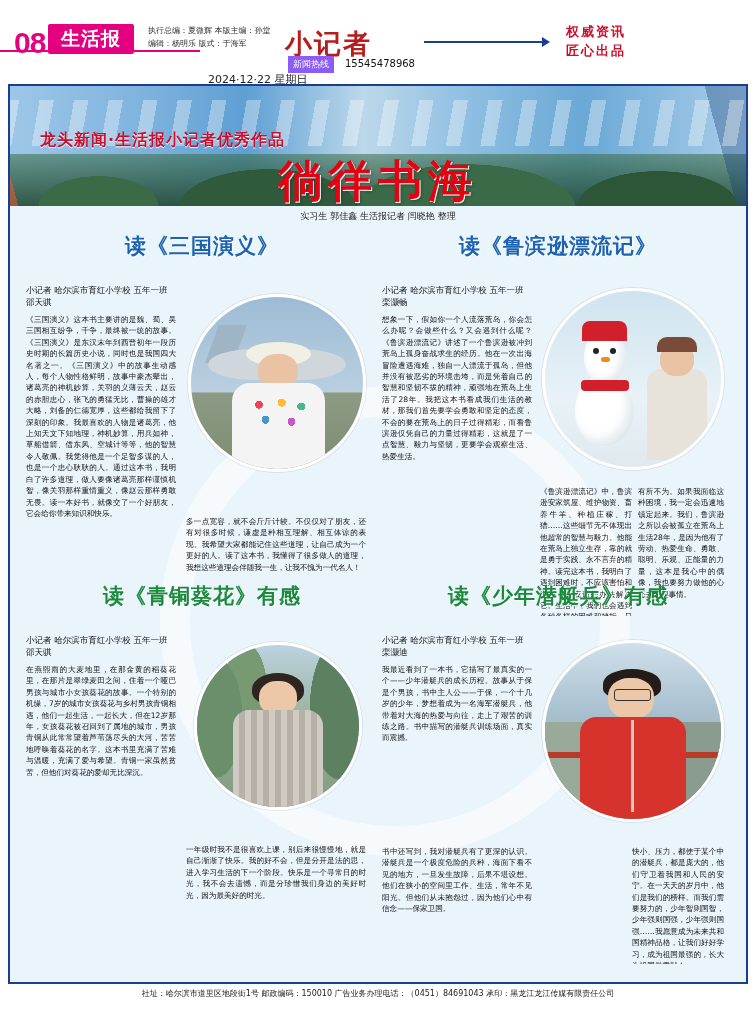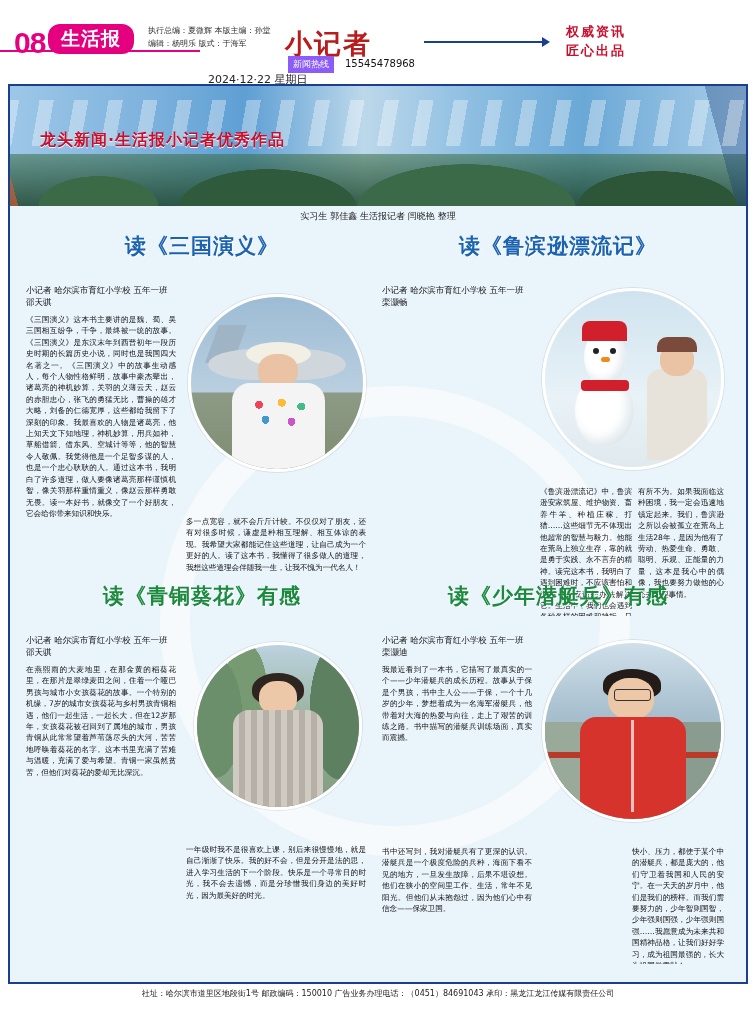--- a/index.html
+++ b/index.html
@@ -22,21 +22,21 @@
   .page-num {
     position:absolute; left:14px; top:26px;
     font-size:30px; font-weight:bold; color:#e4007f;
     font-family:"Liberation Sans", sans-serif;
     letter-spacing:-1px;
   }
   .paper-logo {
     position:absolute; left:48px; top:24px;
     width:86px; height:30px;
     background:#e4007f;
-    border-radius:12px;
+    border-radius:2px;
     color:#fff; font-size:19px; font-weight:bold;
     font-family:"DejaVu Sans", sans-serif;
     display:flex; align-items:center; justify-content:center;
     letter-spacing:1px;
   }
   .credits {
     position:absolute; left:148px; top:24px;
     font-size:8px; line-height:13px; color:#333;
     font-family:"DejaVu Sans", sans-serif;
   }
@@ -270,20 +270,21 @@
   </div>
 
   <div class="frame">
     <div class="banner">
       <div class="banner-stripe"></div>
       <div class="banner-hills"></div>
     </div>
     <div class="watermark"></div>
 
     <div class="headline-red">龙头新闻·生活报小记者优秀作品</div>
+    <div class="main-title">徜徉书海</div>
     <div class="byline">实习生 郭佳鑫 生活报记者 闫晓艳 整理</div>
 
     <div class="articles">
 
       <div class="art" style="left:16px; top:0;">
         <div class="art-title t1">读《三国演义》</div>
         <div style="position:relative;height:330px;margin-top:24px;">
           <div class="art-meta" style="position:absolute;left:0;top:0;width:150px;">小记者 哈尔滨市育红小学校 五年一班 邵天骐</div>
           <div class="col-text" style="position:absolute;left:0;top:30px;width:150px;height:300px;overflow:hidden;">《三国演义》这本书主要讲的是魏、蜀、吴三国相互纷争，千争，最终被一统的故事。《三国演义》是东汉末年到西晋初年一段历史时期的长篇历史小说，同时也是我国四大名著之一。《三国演义》中的故事生动感人，每个人物性格鲜明，故事中豪杰辈出，诸葛亮的神机妙算，关羽的义薄云天，赵云的赤胆忠心，张飞的勇猛无比，曹操的雄才大略，刘备的仁德宽厚，这些都给我留下了深刻的印象。我最喜欢的人物是诸葛亮，他上知天文下知地理，神机妙算，用兵如神，草船借箭、借东风、空城计等等，他的智慧令人敬佩。我觉得他是一个足智多谋的人，也是一个忠心耿耿的人。通过这本书，我明白了许多道理，做人要像诸葛亮那样谨慎机智，像关羽那样重情重义，像赵云那样勇敢无畏。读一本好书，就像交了一个好朋友，它会给你带来知识和快乐。</div>
           <div class="col-text" style="position:absolute;left:160px;top:232px;width:180px;height:100px;overflow:hidden;">多一点宽容，就不会斤斤计较。不仅仅对了朋友，还有对很多时候，谦虚是种相互理解、相互体谅的表现。我希望大家都能记住这些道理，让自己成为一个更好的人。读了这本书，我懂得了很多做人的道理，我想这些道理会伴随我一生，让我不愧为一代名人！</div>
@@ -298,20 +299,21 @@
                 <div class="dots"></div>
             </div>
           </div>
         </div>
       </div>
 
       <div class="art" style="left:372px; top:0;">
         <div class="art-title t2">读《鲁滨逊漂流记》</div>
         <div style="position:relative;height:330px;margin-top:24px;">
           <div class="art-meta" style="position:absolute;left:0;top:0;width:150px;">小记者 哈尔滨市育红小学校 五年一班 栾灏畅</div>
+          <div class="col-text" style="position:absolute;left:0;top:30px;width:150px;height:300px;overflow:hidden;">想象一下，假如你一个人流落荒岛，你会怎么办呢？会做些什么？又会遇到什么呢？《鲁滨逊漂流记》讲述了一个鲁滨逊被冲到荒岛上孤身奋战求生的经历。他在一次出海冒险遭遇海难，独自一人漂流于孤岛，但他并没有被恶劣的环境击垮，而是凭着自己的智慧和坚韧不拔的精神，顽强地在荒岛上生活了28年。我把这本书看成我们生活的教材，那我们首先要学会勇敢和坚定的态度，不会的要在荒岛上的日子过得精彩，而看鲁滨逊仅凭自己的力量过得精彩，这就是了一点智慧、毅力与坚韧，更要学会观察生活、热爱生活。</div>
           <div class="col-text" style="position:absolute;left:158px;top:202px;width:92px;height:130px;overflow:hidden;">《鲁滨逊漂流记》中，鲁滨逊安家筑屋、维护物资、畜养牛羊、种植庄稼、打猎……这些细节无不体现出他超常的智慧与毅力。他能在荒岛上独立生存，靠的就是勇于实践、永不言弃的精神。读完这本书，我明白了遇到困难时，不应该害怕和退缩，而应该想办法解决它。生活中，我们也会遇到各种各样的困难和挫折，只要我们像鲁滨逊一样勇敢面对，就一定能战胜它们。我要向鲁滨逊学习，做一个勇敢、坚强、乐观的人。</div>
           <div class="col-text" style="position:absolute;left:256px;top:202px;width:86px;height:130px;overflow:hidden;">有所不为。如果我面临这种困境，我一定会迅速地镇定起来。我们，鲁滨逊之所以会被孤立在荒岛上生活28年，是因为他有了劳动、热爱生命、勇敢、聪明、乐观、正能量的力量，这本是我心中的偶像，我也要努力做他的心态去处理事情。</div>
           <div class="photo p2" style="left:160px;top:4px;width:182px;height:182px;">
             <div class="ph-inner">
               <div class="sky"></div>
               <div class="snowman">
                 <div class="sb1"></div>
                   <div class="sb2"></div>
                   <div class="hatred"></div>
                 <div class="eye l"></div>

